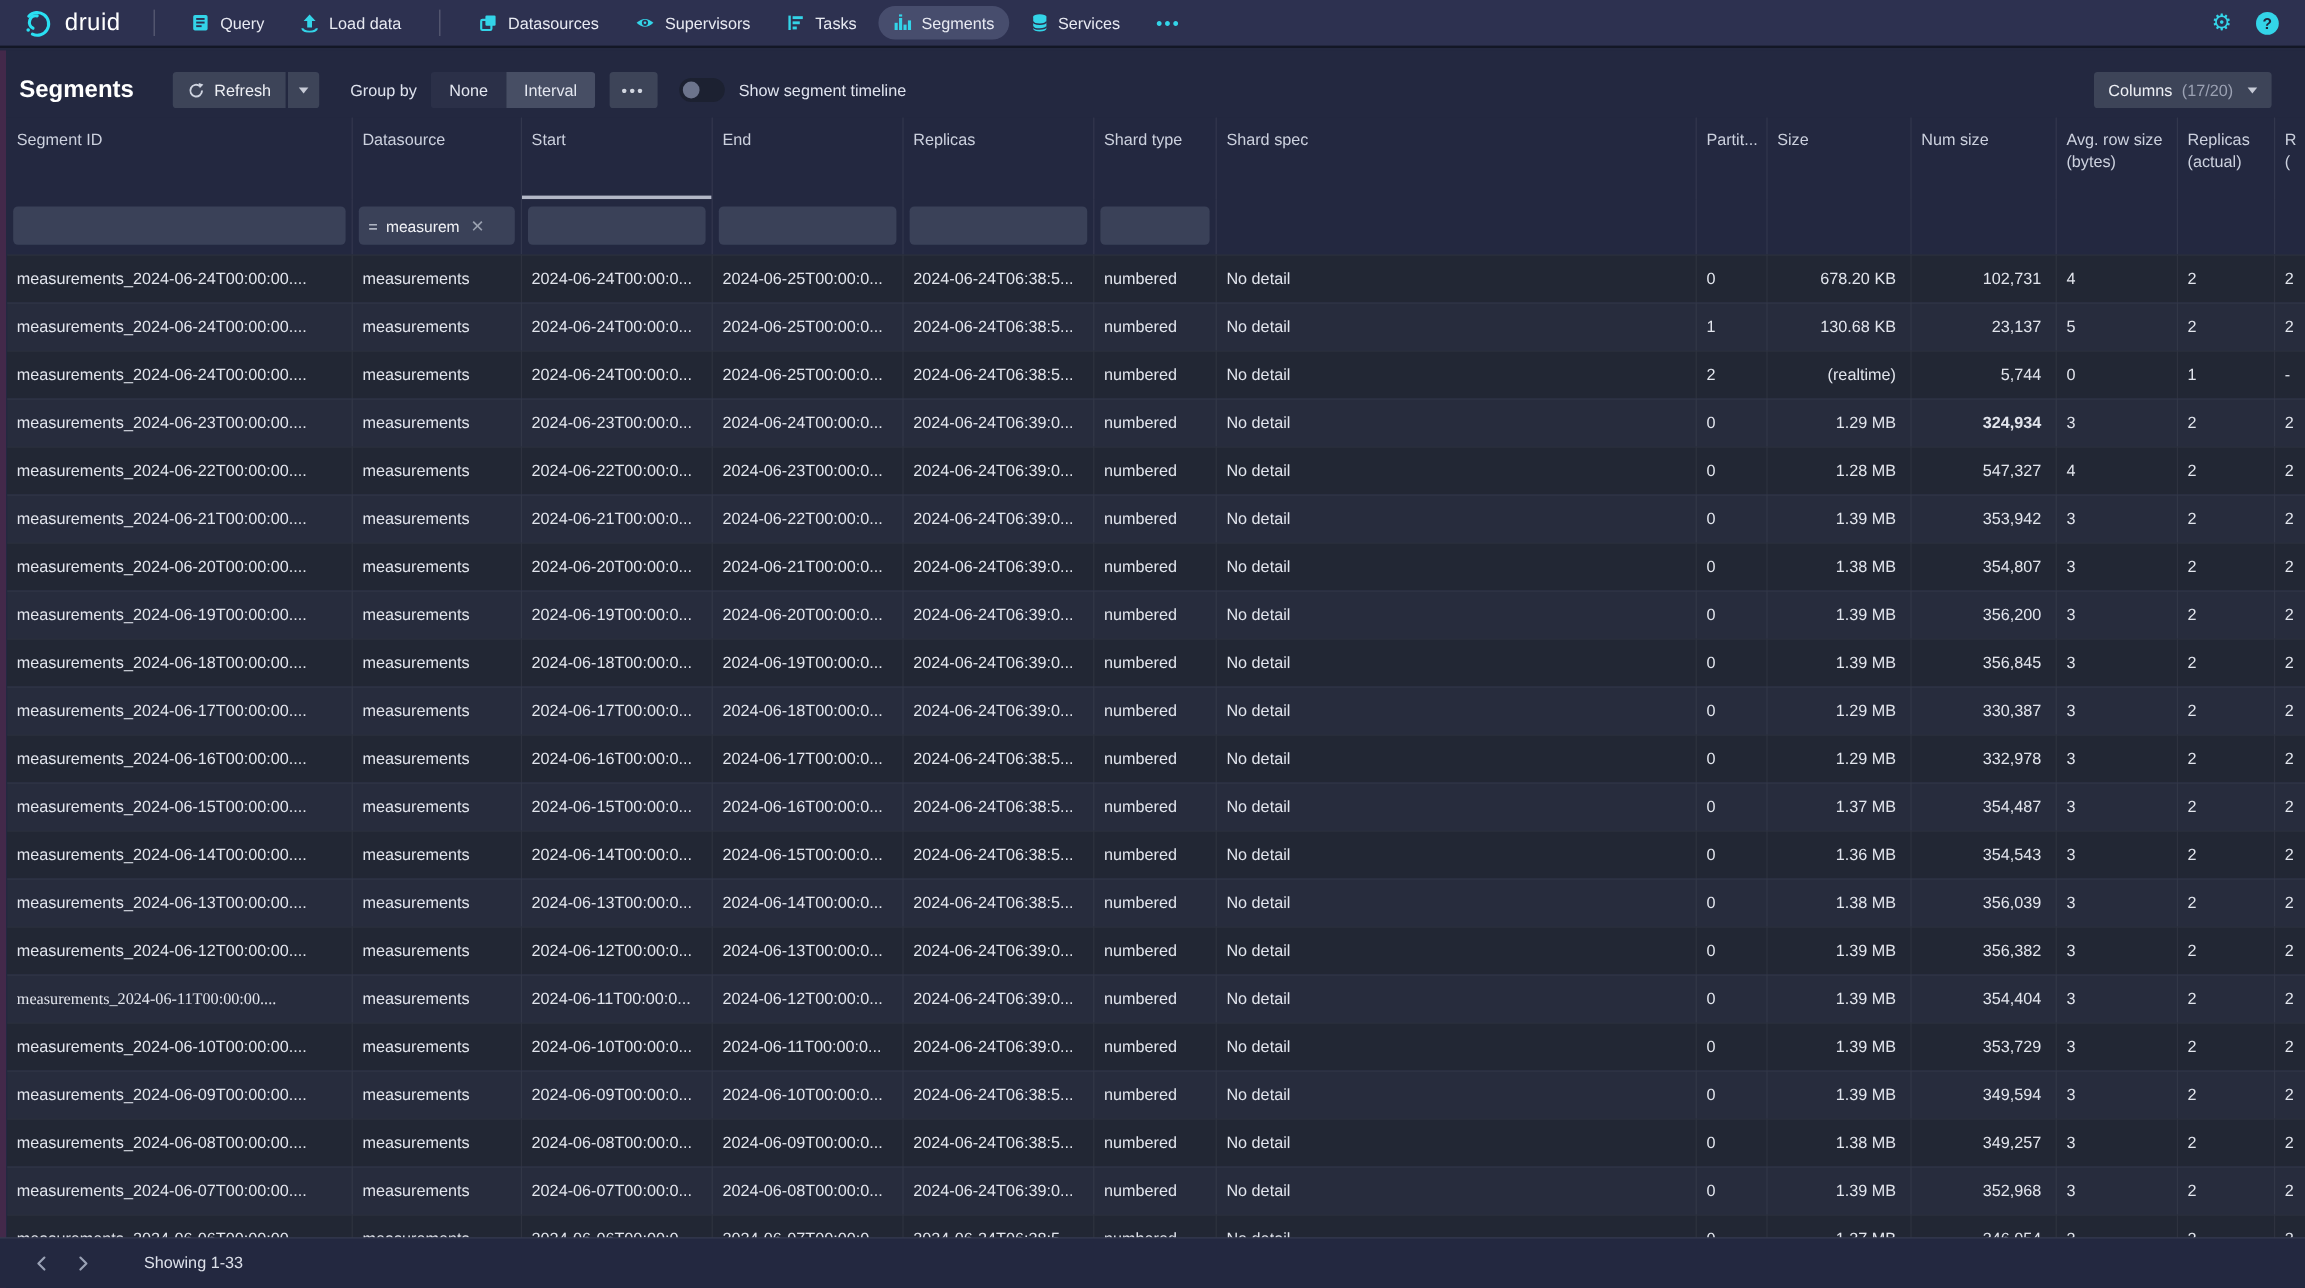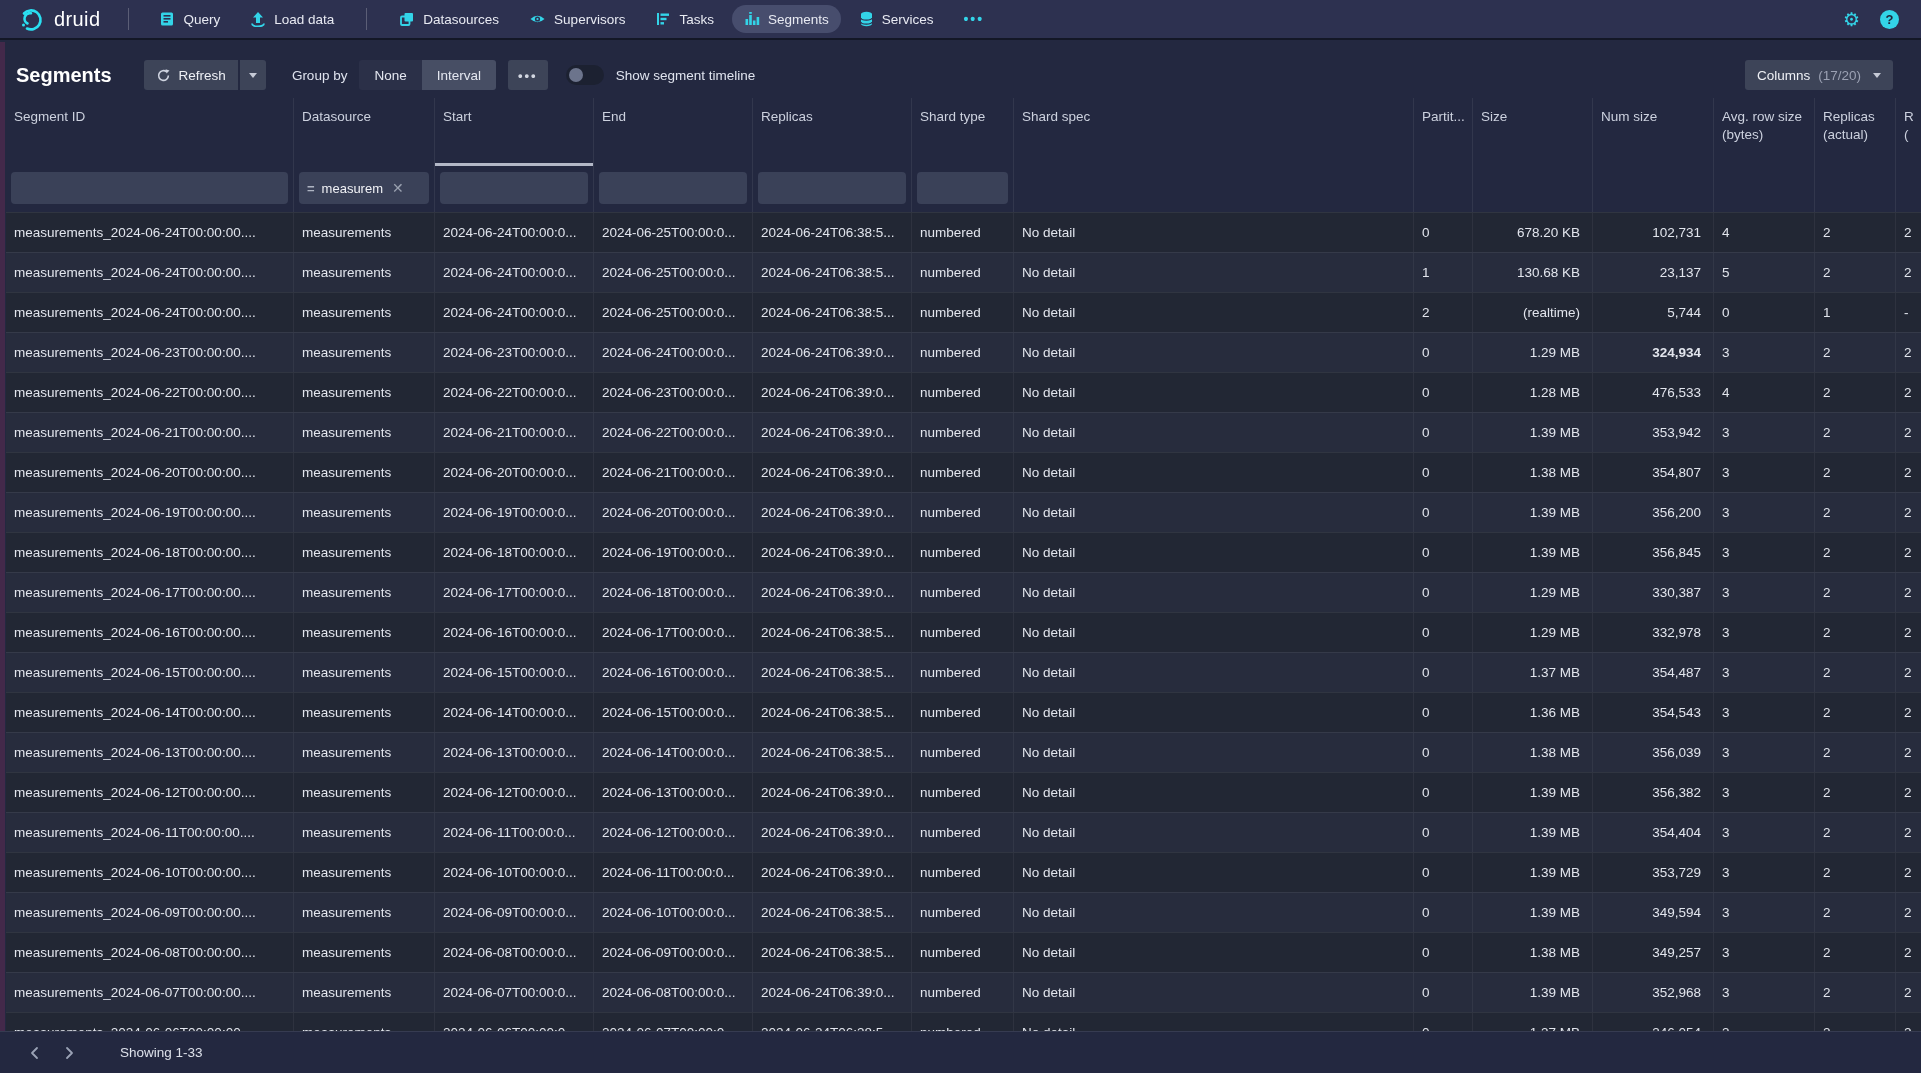--- a/index.html
+++ b/index.html
@@ -361,21 +361,21 @@
     <div class="trow">
       <div class="tcell" style="width: 288px;">measurements_2024-06-22T00:00:00....</div>
       <div class="tcell" style="width: 141px;">measurements</div>
       <div class="tcell" style="width: 159px;">2024-06-22T00:00:0...</div>
       <div class="tcell" style="width: 159px;">2024-06-23T00:00:0...</div>
       <div class="tcell" style="width: 159px;">2024-06-24T06:39:0...</div>
       <div class="tcell" style="width: 102px;">numbered</div>
       <div class="tcell" style="width: 400px;">No detail</div>
       <div class="tcell" style="width: 59px;">0</div>
       <div class="tcell r" style="width: 120px;">1.28 MB</div>
-      <div class="tcell r" style="width: 121px;">476,533</div>
+      <div class="tcell r" style="width: 121px;">547,327</div>
       <div class="tcell" style="width: 101px;">4</div>
       <div class="tcell" style="width: 81px;">2</div>
       <div class="tcell" style="width: 60px;">2</div>
     </div>
     <div class="trow">
       <div class="tcell" style="width: 288px;">measurements_2024-06-21T00:00:00....</div>
       <div class="tcell" style="width: 141px;">measurements</div>
       <div class="tcell" style="width: 159px;">2024-06-21T00:00:0...</div>
       <div class="tcell" style="width: 159px;">2024-06-22T00:00:0...</div>
       <div class="tcell" style="width: 159px;">2024-06-24T06:39:0...</div>
@@ -517,21 +517,21 @@
       <div class="tcell" style="width: 102px;">numbered</div>
       <div class="tcell" style="width: 400px;">No detail</div>
       <div class="tcell" style="width: 59px;">0</div>
       <div class="tcell r" style="width: 120px;">1.39 MB</div>
       <div class="tcell r" style="width: 121px;">356,382</div>
       <div class="tcell" style="width: 101px;">3</div>
       <div class="tcell" style="width: 81px;">2</div>
       <div class="tcell" style="width: 60px;">2</div>
     </div>
     <div class="trow">
-      <div class="tcell" style="width: 288px;">measurements_2024-06-11T00:00:00....</div>
+      <div class="tcell" style="width: 288px; font-family: Liberation Serif, serif;">measurements_2024-06-11T00:00:00....</div>
       <div class="tcell" style="width: 141px;">measurements</div>
       <div class="tcell" style="width: 159px;">2024-06-11T00:00:0...</div>
       <div class="tcell" style="width: 159px;">2024-06-12T00:00:0...</div>
       <div class="tcell" style="width: 159px;">2024-06-24T06:39:0...</div>
       <div class="tcell" style="width: 102px;">numbered</div>
       <div class="tcell" style="width: 400px;">No detail</div>
       <div class="tcell" style="width: 59px;">0</div>
       <div class="tcell r" style="width: 120px;">1.39 MB</div>
       <div class="tcell r" style="width: 121px;">354,404</div>
       <div class="tcell" style="width: 101px;">3</div>

